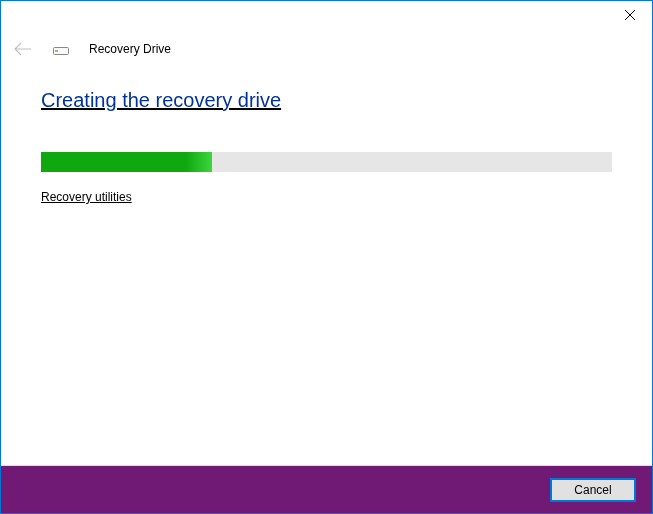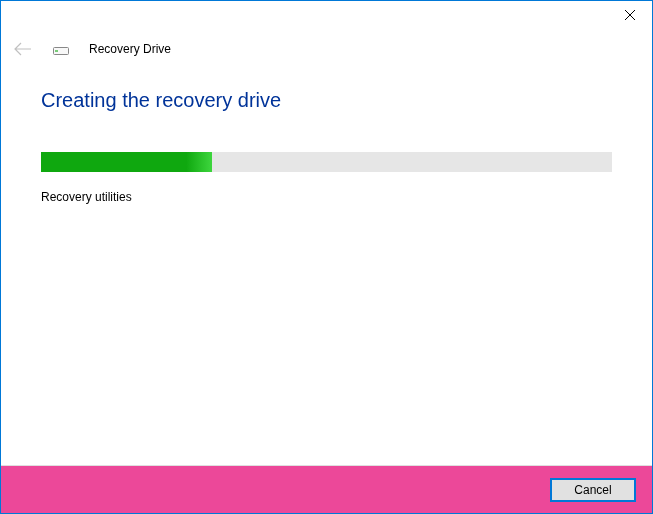--- a/index.html
+++ b/index.html
@@ -57,20 +57,21 @@
       height: 12px;
       display: inline-block;
     }
     .window-label {
       font-size: 12px;
       color: #000;
     }
     .content {
       flex: 1;
       padding: 30px 40px 0 40px;
+      text-decoration: underline;
     }
     .heading {
       color: #003399;
       font-size: 20px;
       font-weight: 400;
       margin-bottom: 40px;
     }
     .progress-container {
       width: 100%;
       height: 20px;
@@ -82,21 +83,21 @@
       height: 100%;
       background: linear-gradient(to right, #0fa80f 0%, #0fa80f 85%, #3ed63e 100%);
     }
     .status-text {
       font-size: 12px;
       color: #000;
     }
     .footer {
       height: 48px;
       border-top: 1px solid #dfdfdf;
-      background: #ec4899;
+      background: #701a75;
       display: flex;
       justify-content: flex-end;
       align-items: center;
       padding: 0 16px;
     }
     .cancel-btn {
       width: 86px;
       height: 24px;
       background: #e1e1e1;
       border: 2px solid #0078d7;

